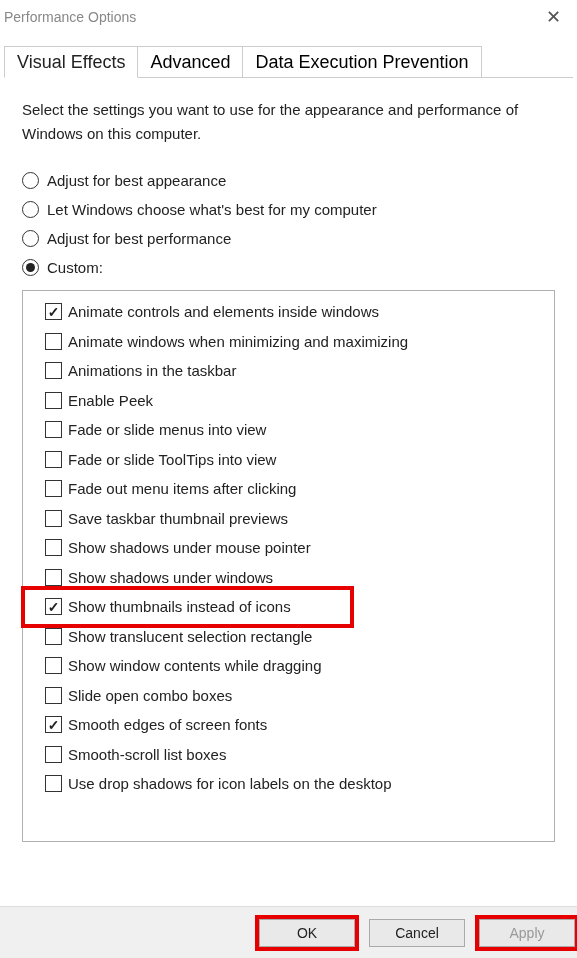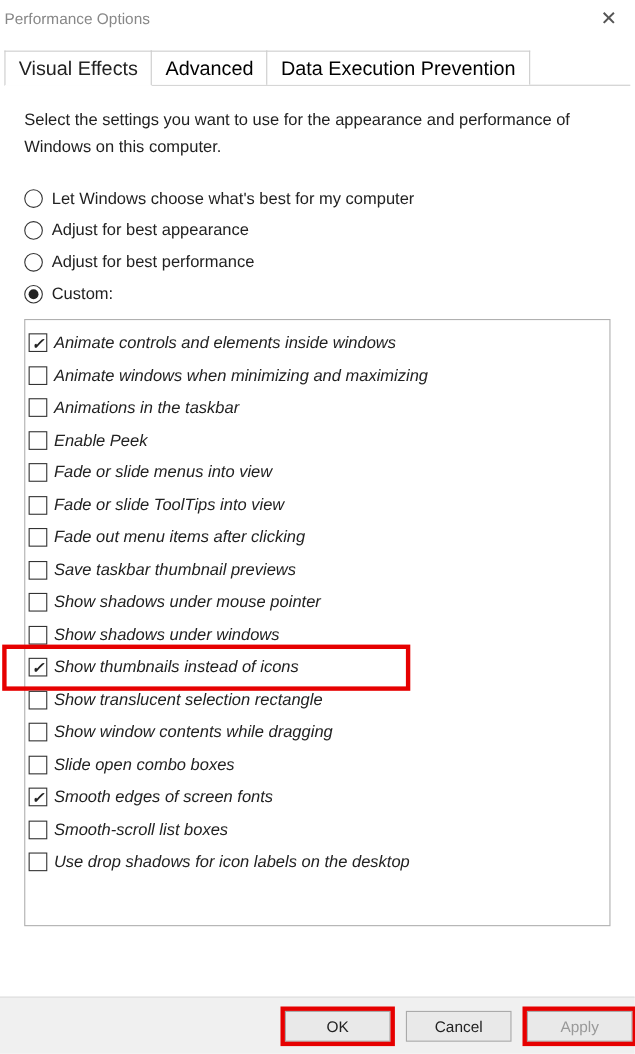--- a/index.html
+++ b/index.html
@@ -88,23 +88,22 @@
       content: "";
       width: 9px;
       height: 9px;
       background: #222;
       border-radius: 50%;
       display: block;
     }
     .checklist {
       border: 1px solid #b0b0b0;
       margin: 0 0 0 0;
-      padding: 6px 1px;
+      padding: 6px 20px;
       height: 552px;
-      font-style: italic;
     }
     .check-row {
       display: flex;
       align-items: center;
       font-size: 15px;
       padding: 2px 2px;
       line-height: 1.7;
       position: relative;
     }
     .checkbox {
@@ -190,25 +189,25 @@
   <div class="tab">Advanced</div>
   <div class="tab">Data Execution Prevention</div>
 </div>
 
 <div class="content">
   <p class="intro">Select the settings you want to use for the appearance and performance of Windows on this computer.</p>
 
   <div class="radio-group">
     <div class="radio-row">
       <span class="radio"></span>
-      <span>Let Windows choose what's best for my computer</span>
+      <span>Adjust for best appearance</span>
     </div>
     <div class="radio-row">
       <span class="radio"></span>
-      <span>Adjust for best appearance</span>
+      <span>Let Windows choose what's best for my computer</span>
     </div>
     <div class="radio-row">
       <span class="radio"></span>
       <span>Adjust for best performance</span>
     </div>
     <div class="radio-row">
       <span class="radio checked"></span>
       <span>Custom:</span>
     </div>
   </div>

